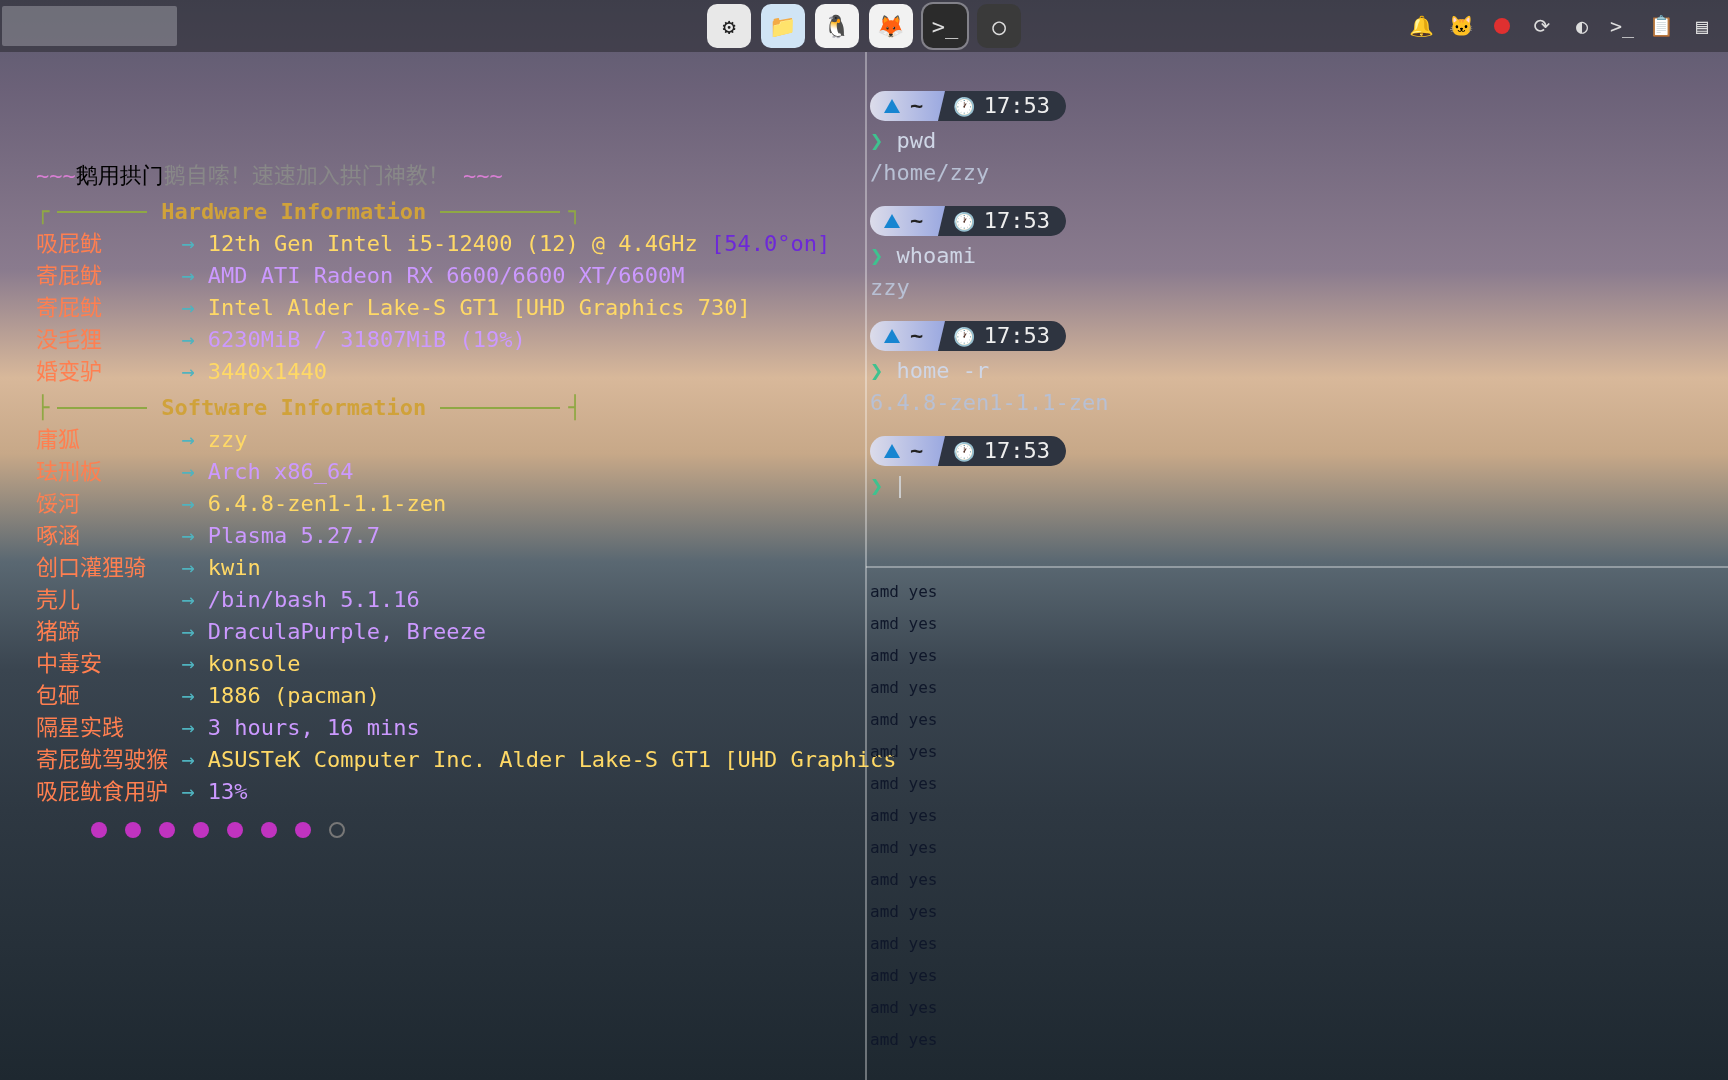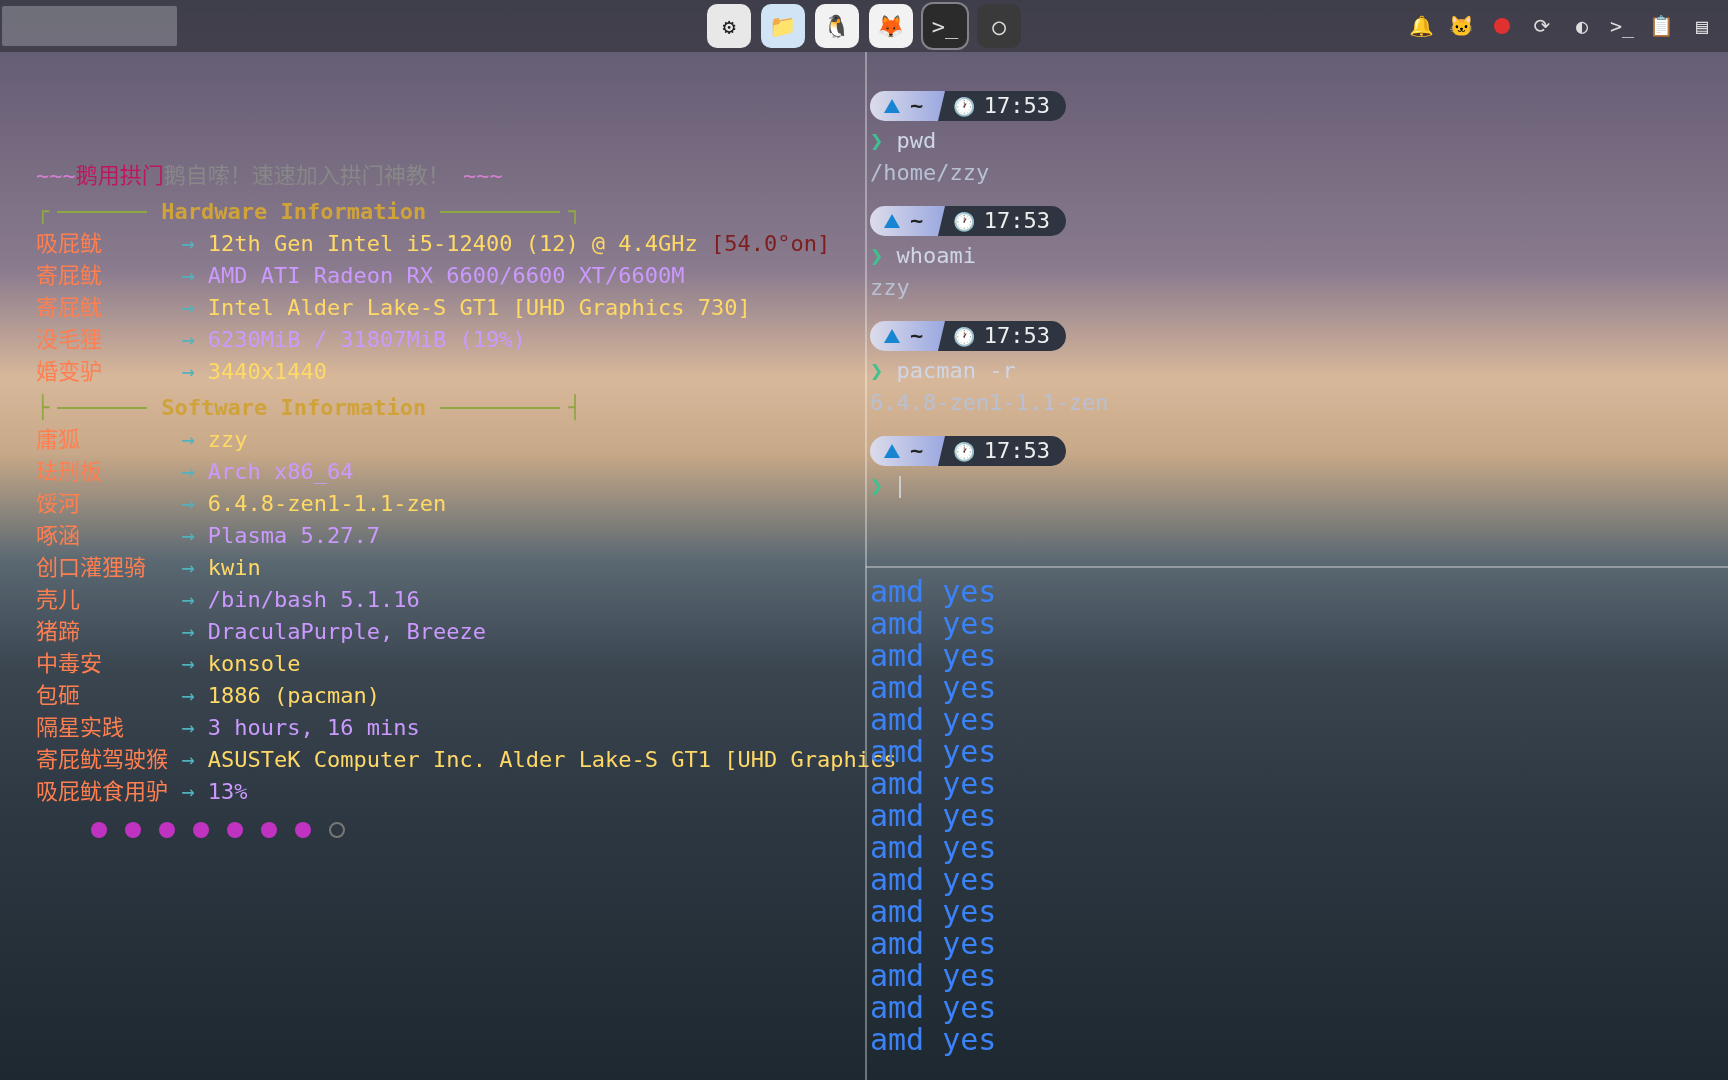--- a/index.html
+++ b/index.html
@@ -78,38 +78,38 @@
   
   .left-panel {
     position:absolute;
     left: 36px; top: 160px;
     width: 830px;
     font-size: 22px;
     line-height: 32px;
   }
   .tag-line { color:#d97fd4; }
   .tag-line .tilde { color:#d97fd4; }
-  .tag-line .cn1 { color:#be185d; }
+  .tag-line .cn1 { color:#000000;font-family:Liberation Serif, serif; }
   .tag-line .cn2 { color:#888; }
 
   .section-rule {
     display:flex; align-items:center; gap:8px;
     color:#cc9a33; margin-top:4px;
   }
   .section-rule .bracket { color:#8fa844; }
   .section-rule .line { flex:0 0 auto; width:90px; height:2px; background:#8fa844; }
   .section-rule .line2 { width:120px; }
   .section-title { color:#d0a23a; font-weight:bold; padding:0 6px; }
 
   .row { white-space: pre; }
   .label { color:#ff7f50; }
   .arrow { color:#4fb3bf; }
   .value { color:#ffd966;margin-top:28px; }
   .valalt { color:#cc99ff; }
-  .bracketed { color:#7f1d1d; }
+  .bracketed { color:#6d28d9; }
 
   .dots { margin-top:14px; display:flex; gap:18px; padding-left:55px; }
   .dot { width:16px;height:16px;border-radius:50%;background:#c033c0; }
   .dot.hollow { background:transparent; border:2px solid #777; }
 
   
   .right-top {
     position:absolute; left:870px; top:90px; right:10px;
     font-size:22px; line-height:32px;
   }
@@ -143,22 +143,22 @@
   .clock-ico::before{content:"🕐";font-size:18px;margin-right:2px;}
   .ps { color:#3fc28f; }
   .cmd { color:#cfd6e6; }
   .out { color:#b8c0d4; }
 
   .shell-block { margin-bottom:16px; }
 
   
   .right-bottom {
     position:absolute; left:870px; top:576px; right:10px;
-    font-size:30px; line-height:32px;
-    color:#3b82f6;
+    font-size:16px; line-height:32px;
+    color:#0f172a;
   }
   .right-bottom div { white-space:pre; }
 
   .cursor {
     display:inline-block;width:2px;height:22px;background:#ccc;
     vertical-align:middle;margin-left:2px;
   }
 </style>
 </head>
 <body>
@@ -261,21 +261,21 @@
           <span class="pill-b"><span class="clock-ico"></span>17:53</span>
         </span></div>
       <div><span class="ps">❯</span> <span class="cmd">whoami</span></div>
       <div class="out">zzy</div>
     </div>
     <div class="shell-block">
       <div><span class="prompt-pill">
           <span class="pill-a"><span class="arch-logo"></span>~</span>
           <span class="pill-b"><span class="clock-ico"></span>17:53</span>
         </span></div>
-      <div><span class="ps">❯</span> <span class="cmd">pacman -r</span></div>
+      <div><span class="ps">❯</span> <span class="cmd">home -r</span></div>
       <div class="out">6.4.8-zen1-1.1-zen</div>
     </div>
     <div class="shell-block">
       <div><span class="prompt-pill">
           <span class="pill-a"><span class="arch-logo"></span>~</span>
           <span class="pill-b"><span class="clock-ico"></span>17:53</span>
         </span></div>
       <div><span class="ps">❯</span> <span class="cursor"></span></div>
     </div>
   </div>

